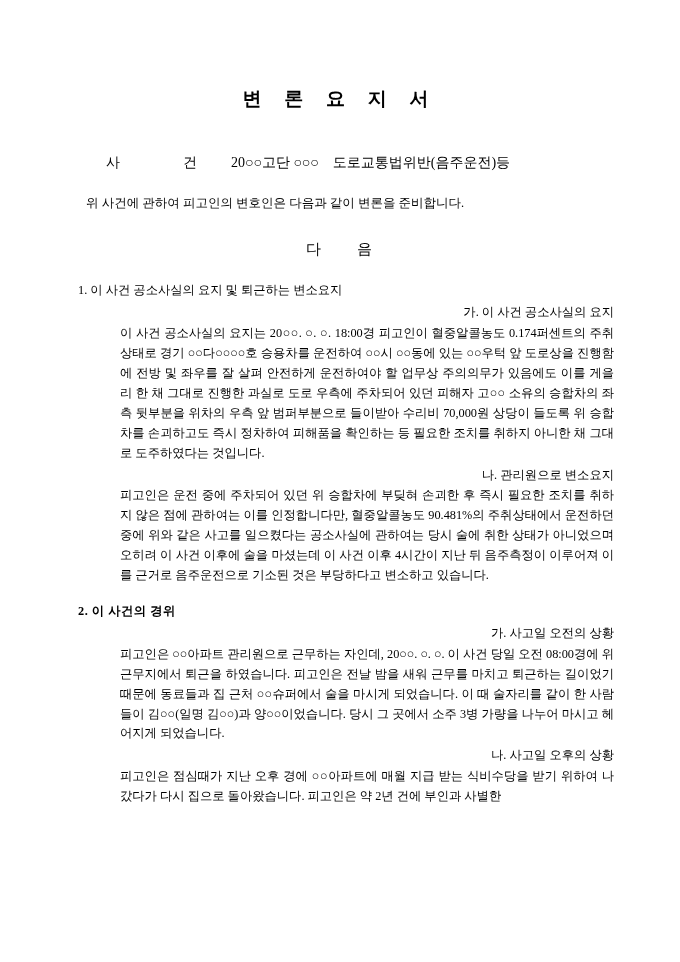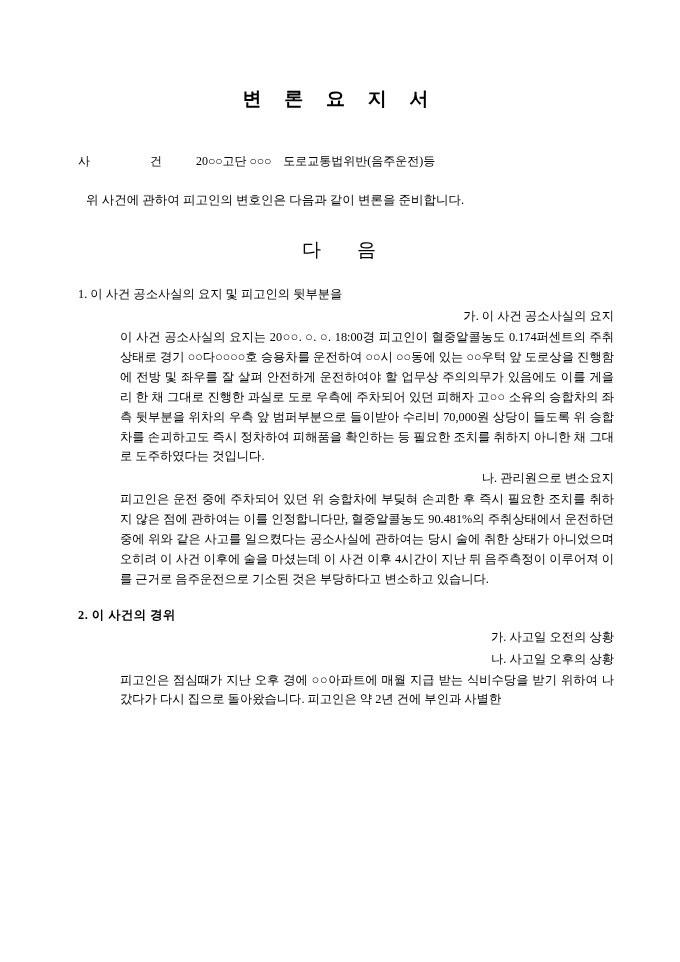--- a/index.html
+++ b/index.html
@@ -27,22 +27,23 @@
     font-size: 19px;
     font-weight: bold;
     letter-spacing: 9px;
     margin-top: 86px;
     margin-bottom: 0;
   }
   .meta-block {
     margin-top: 40px;
     padding-left: 78px;
     padding-right: 72px;
-    font-size: 12px;
+    font-size: 14px;
     line-height: 1.6;
+    margin-left: 28px;
   }
   .meta-row {
     display: block;
     margin-bottom: 21px;
     white-space: pre;
   }
   .meta-label {
     letter-spacing: 6px;
     display: inline-block;
   }
@@ -50,21 +51,21 @@
     display: inline-block;
   }
   .intro-line {
     margin-top: 12px;
     padding-left: 86px;
     padding-right: 40px;
     font-size: 12.5px;
   }
   .center-heading {
     text-align: center;
-    font-size: 19px;
+    font-size: 15px;
     margin-top: 28px;
     margin-bottom: 22px;
     letter-spacing: 2px;
   }
   .center-heading .sp {
     display: inline-block;
     width: 34px;
   }
   .body {
     padding-left: 78px;
@@ -113,21 +114,21 @@
   <div class="intro-line">위 사건에 관하여 피고인의 변호인은 다음과 같이 변론을 준비합니다.</div>
 
   <div class="center-heading">
     <span>다</span><span class="sp"></span><span>음</span>
   </div>
 
   <div class="body">
 
     <div class="sec-title">
       <span>1.</span>
-      <span>이 사건 공소사실의 요지 및 피고인의 뒷부분을</span>
+      <span>이 사건 공소사실의 요지 및 퇴근하는 변소요지</span>
     </div>
 
     <div class="sub-title">
       <span>가.</span>
       <span>이 사건 공소사실의 요지</span>
     </div>
     <div class="para">이 사건 공소사실의 요지는 20○○. ○. ○. 18:00경 피고인이 혈중알콜농도 0.174퍼센트의 주취 상태로 경기 ○○다○○○○호 승용차를 운전하여 ○○시 ○○동에 있는 ○○우턱 앞 도로상을 진행함에 전방 및 좌우를 잘 살펴 안전하게 운전하여야 할 업무상 주의의무가 있음에도 이를 게을리 한 채 그대로 진행한 과실로 도로 우측에 주차되어 있던 피해자 고○○ 소유의 승합차의 좌측 뒷부분을 위차의 우측 앞 범퍼부분으로 들이받아 수리비 70,000원 상당이 들도록 위 승합차를 손괴하고도 즉시 정차하여 피해품을 확인하는 등 필요한 조치를 취하지 아니한 채 그대로 도주하였다는 것입니다.</div>
 
     <div class="sub-title">
       <span>나.</span>
@@ -137,20 +138,21 @@
 
     <div class="sec-title bold gap-sec">
       <span>2.</span>
       <span>이 사건의 경위</span>
     </div>
 
     <div class="sub-title">
       <span>가.</span>
       <span>사고일 오전의 상황</span>
     </div>
+    <div class="para">피고인은 ○○아파트 관리원으로 근무하는 자인데, 20○○. ○. ○. 이 사건 당일 오전 08:00경에 위 근무지에서 퇴근을 하였습니다. 피고인은 전날 밤을 새워 근무를 마치고 퇴근하는 길이었기 때문에 동료들과 집 근처 ○○슈퍼에서 술을 마시게 되었습니다. 이 때 술자리를 같이 한 사람들이 김○○(일명 김○○)과 양○○이었습니다. 당시 그 곳에서 소주 3병 가량을 나누어 마시고 헤어지게 되었습니다.</div>
 
     <div class="sub-title">
       <span>나.</span>
       <span>사고일 오후의 상황</span>
     </div>
     <div class="para">피고인은 점심때가 지난 오후 경에 ○○아파트에 매월 지급 받는 식비수당을 받기 위하여 나갔다가 다시 집으로 돌아왔습니다. 피고인은 약 2년 건에 부인과 사별한</div>
 
   </div>
 </div>
 

